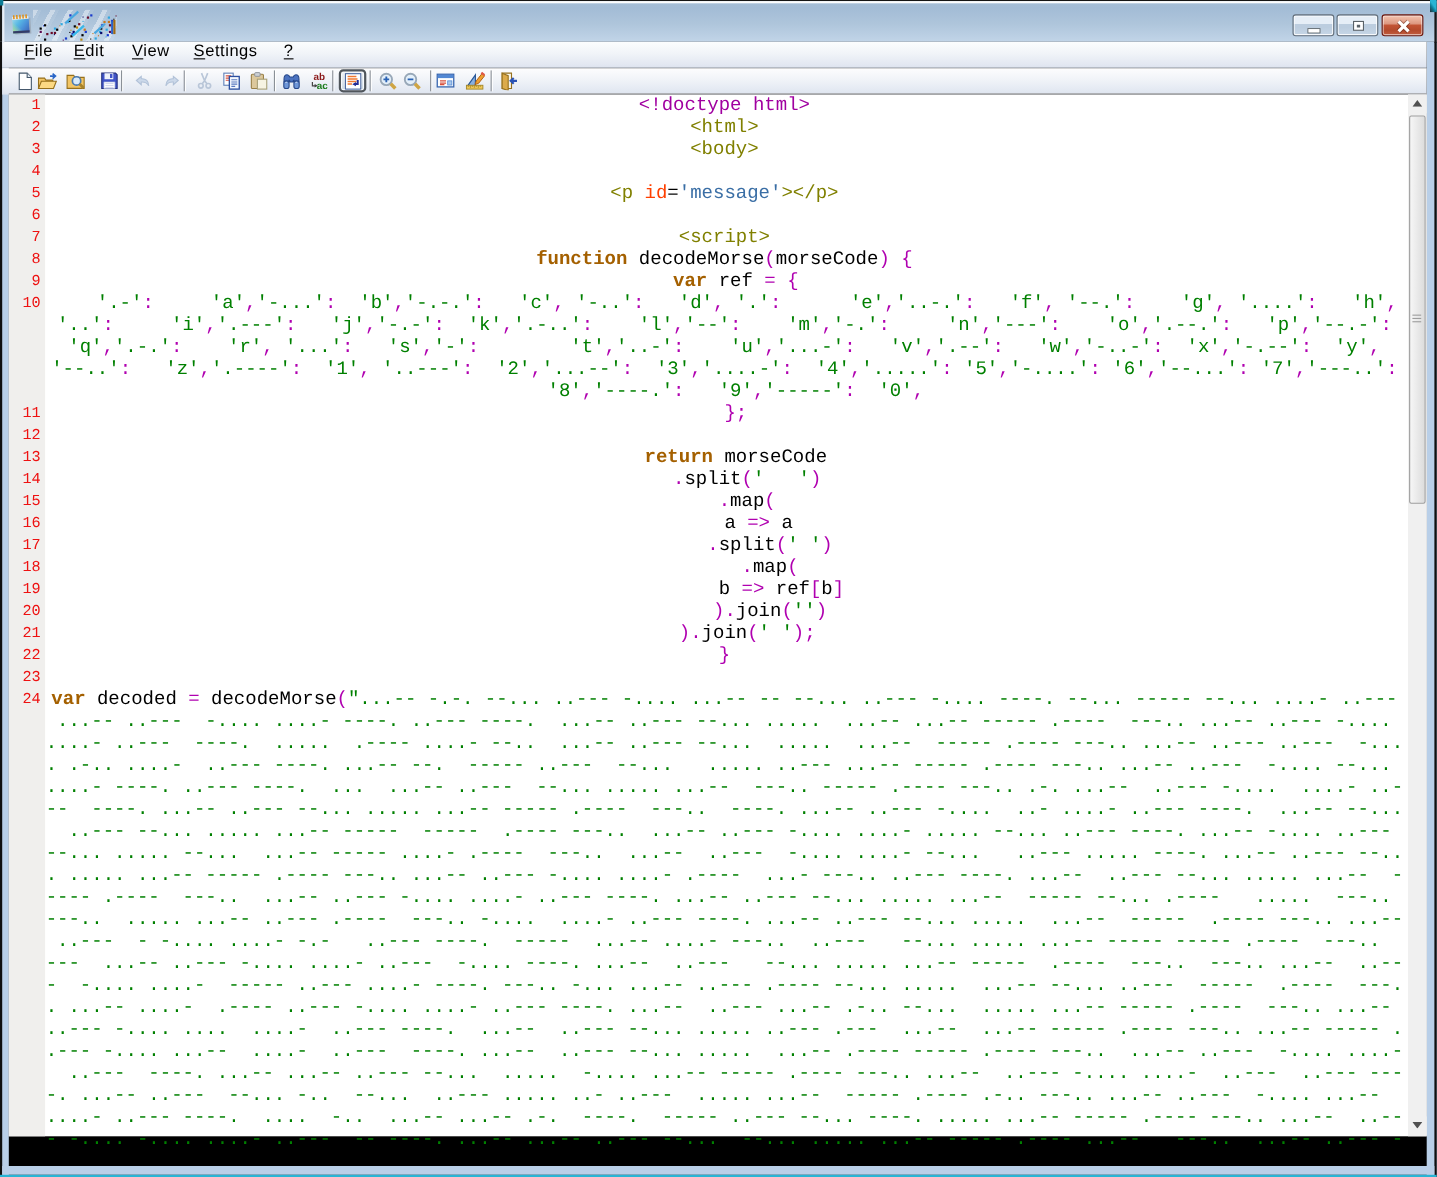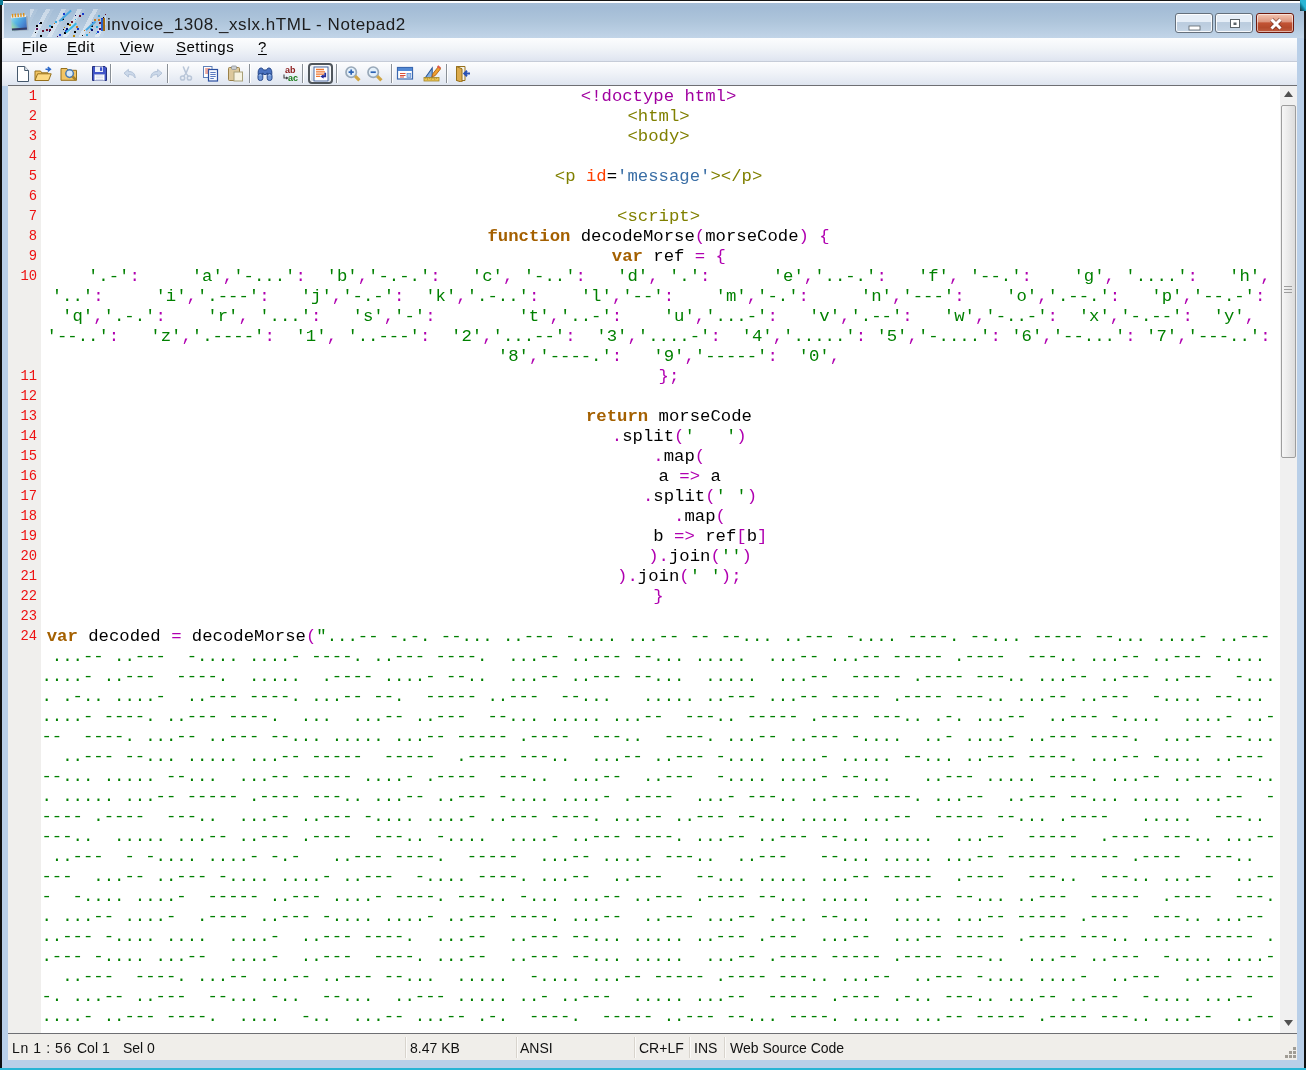--- a/index.html
+++ b/index.html
@@ -163,21 +163,20 @@
       <div style="position:absolute;left:103px;top:16px;width:1px;height:1px;background:#000"></div>
       <div style="position:absolute;left:105px;top:13px;width:1px;height:1px;background:#6a0c28"></div>
       <div style="position:absolute;left:96px;top:32px;width:1px;height:1px;background:#30a8e0"></div>
       <div style="position:absolute;left:97px;top:30px;width:2px;height:2px;background:#1a3acc"></div>
       <div style="position:absolute;left:99px;top:27px;width:2px;height:2px;background:#5a0a50"></div>
       <div style="position:absolute;left:57px;top:14px;width:16px;height:1.5px;background:#49a8e0;transform:rotate(-42deg)"></div>
       <div style="position:absolute;left:64px;top:26px;width:14px;height:1.5px;background:#38b8e8;transform:rotate(-42deg)"></div>
       <div style="position:absolute;left:84px;top:24px;width:13px;height:1.5px;background:#49a8e0;transform:rotate(-42deg)"></div>
       <div style="position:absolute;left:101px;top:18px;width:2px;height:12px;background:#2a62c8"></div>
       <div style="position:absolute;left:103px;top:17px;width:2px;height:13px;background:#a06a14"></div>
-   <div id="ttext">invoice_1308._xslx.hTML - Notepad2</div>
    <div class="wbtn" id="btn-min"><svg width="38" height="20" viewBox="0 0 38 20" style="">
           <rect x="13" y="12" width="11" height="4" fill="#fff" stroke="#5a6268" stroke-width="0.8"></rect>
         </svg></div>
    <div class="wbtn" id="btn-max"><svg width="38" height="20" viewBox="0 0 38 20" style="">
           <rect x="14.5" y="5.5" width="9" height="8" fill="#fff" stroke="#5a6268" stroke-width="1"></rect>
           <rect x="17.5" y="8.5" width="3" height="2.5" fill="#5a6268"></rect>
         </svg></div>
    <div class="wbtn" id="btn-close"><svg width="38" height="20" viewBox="0 0 38 20" style="">
           <path d="M14.5 5.5 L23.5 14.5 M23.5 5.5 L14.5 14.5" stroke="#5a2419" stroke-width="4.6" opacity="0.5"></path>
           <path d="M14.5 5.5 L23.5 14.5 M23.5 5.5 L14.5 14.5" stroke="#fff" stroke-width="3"></path>
@@ -400,28 +399,12 @@
           <div></div>
           <div></div>
         </div>
      <div class="sbtn" style="bottom:1px">
           <svg width="9" height="6" viewBox="0 0 9 6" style="">
             <path d="M4.5 6 L9 0 H0 z" fill="#505050"></path>
           </svg>
         </div>
    </div>
  </div>
- <div id="status">
-   <span style="left:4px;letter-spacing:0.6px">Ln 1 : 56</span>
-   <span style="left:69px">Col 1</span>
-   <span style="left:115px">Sel 0</span>
-   <div class="ssep" style="left:397px"></div>
-   <span style="left:402px">8.47 KB</span>
-   <div class="ssep" style="left:508px"></div>
-   <span style="left:512px">ANSI</span>
-   <div class="ssep" style="left:626px"></div>
-   <span style="left:631px">CR+LF</span>
-   <div class="ssep" style="left:681px"></div>
-   <span style="left:686px">INS</span>
-   <div class="ssep" style="left:716px"></div>
-   <span style="left:722px">Web Source Code</span>
-   <div id="grip"></div>
- </div>
 </div>
 </body></html>

